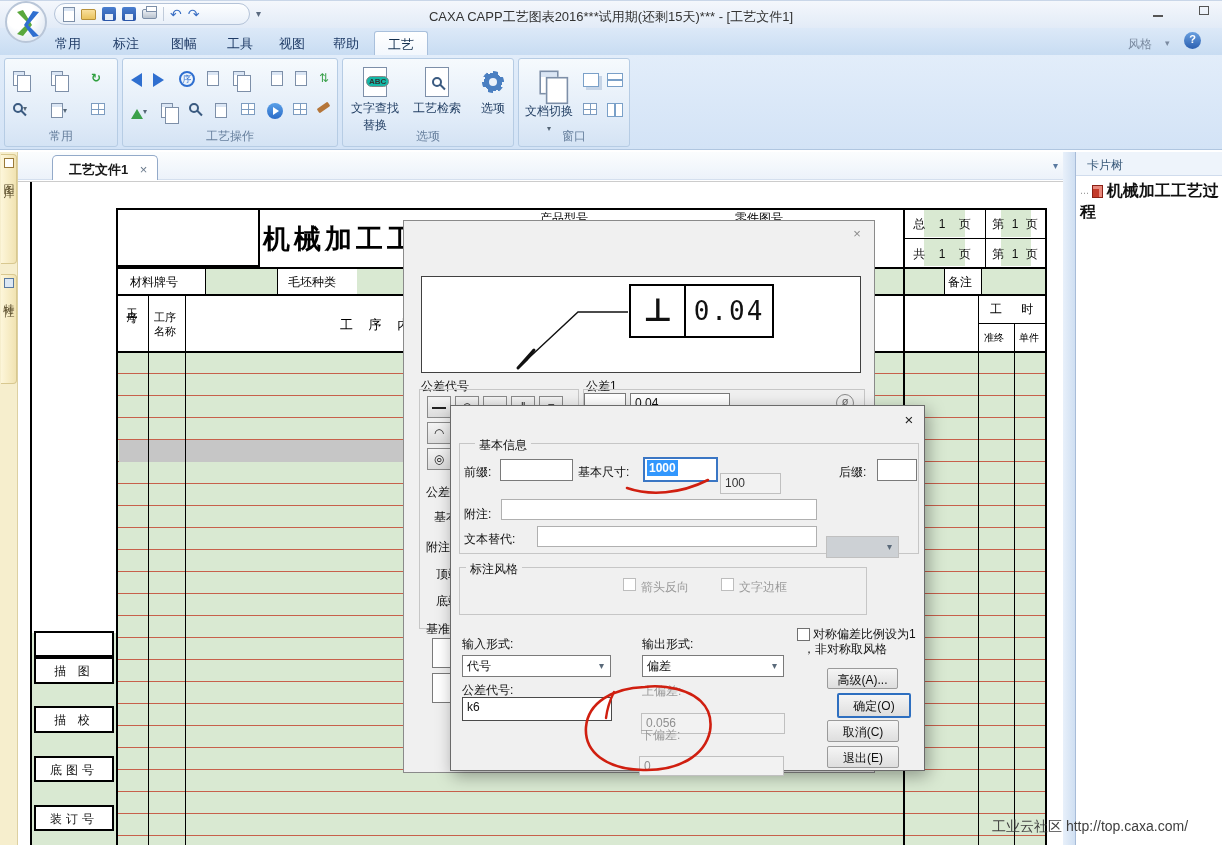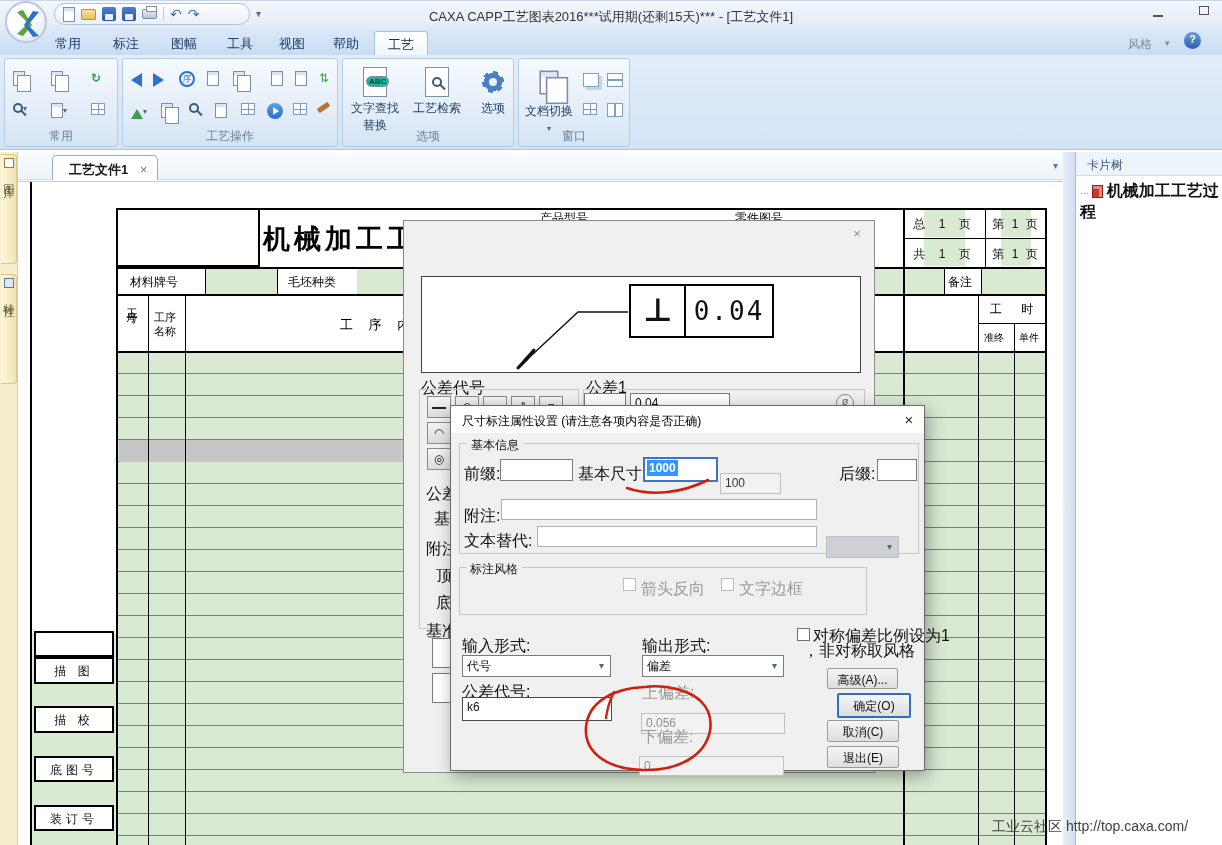--- a/index.html
+++ b/index.html
@@ -107,21 +107,21 @@
   .fld { position:absolute; background:#fff; border:1px solid #7a7a7a; font-size:12px; padding:2px 4px;
     overflow:hidden; white-space:nowrap; }
   .fld.dis { background:#f2f2f2; border-color:#c0c0c0; color:#8f8f8f;margin-top:13px; }
   .btn { position:absolute; background:linear-gradient(#f5f5f5,#dedede); border:1px solid #9a9a9a;
     border-radius:2px; font-size:12px; text-align:center; padding-top:3px; }
   .btn.def { border:2px solid #2e6fc0; }
   .cb { position:absolute; width:13px; height:13px; background:#fff; border:1px solid #8a8a8a; }
   .cb.dis { border-color:#bdbdbd; }
   .grp { position:absolute; border:1px solid #c6c6c6; }
   .glab { position:absolute; background:#f0f0f0; padding:0 4px; font-size:12px; }
-  .dlab { position:absolute; font-size:16px; white-space:nowrap; }
+  .dlab { position:absolute; font-size:12px; white-space:nowrap; }
   .dlab.dis { color:#9a9a9a; }
   .combo-ch { position:absolute; right:6px; top:4px; font-size:10px; color:#5a6a7a; }
   .symbtn { position:absolute; width:24px; height:22px; background:linear-gradient(#f4f4f4,#dcdcdc);
     border:1px solid #8a8a8a; text-align:center; padding-top:3px; font-size:12px; }
 </style>
 </head>
 <body>
 
 <div id="app">
 
@@ -412,25 +412,24 @@
     <div class="dlab" style="left:30px;top:288px">基本</div>
     <div class="dlab" style="left:22px;top:318px">附注</div>
     <div class="dlab" style="left:32px;top:345px">顶端</div>
     <div class="dlab" style="left:32px;top:372px">底端</div>
     <div class="dlab" style="left:22px;top:400px">基准</div>
     <div class="fld" style="left:28px;top:417px;width:38px;height:30px"></div>
     <div class="fld" style="left:28px;top:452px;width:38px;height:30px"></div>
   </div>
 
   <div class="dlg" style="left:450px;top:405px;width:475px;height:366px;z-index:20;border-color:#6a6a6a;box-shadow:3px 5px 16px rgba(0,0,0,.35)">
-    <div class="dlg-title" style="background:#fff;color:#000">尺寸标注属性设置 (请注意各项内容是否正确)</div>
     <div class="dlg-x" style="right:6px;font-size:15px;color:#222">×</div>
 
     <div class="grp" style="left:8px;top:37px;width:460px;height:111px"></div>
-    <div class="glab" style="left:16px;top:31px">基本信息</div>
+    <div class="glab" style="left:24px;top:31px">基本信息</div>
 
     <div class="dlab" style="left:13px;top:58px">前缀:</div>
     <div class="fld" style="left:49px;top:53px;width:73px;height:22px"></div>
     <div class="dlab" style="left:127px;top:58px">基本尺寸:</div>
     <div class="fld" style="left:192px;top:51px;width:75px;height:25px;border:2px solid #3a76c4;padding:2px 2px">
       <span style="background:#3297fd;color:#fff;padding:1px 2px;font-weight:bold">1000</span>
     </div>
     <div class="fld dis" style="left:269px;top:54px;width:61px;height:21px;color:#333">100</div>
     <div class="dlab" style="left:388px;top:58px">后缀:</div>
     <div class="fld" style="left:426px;top:53px;width:40px;height:22px"></div>

